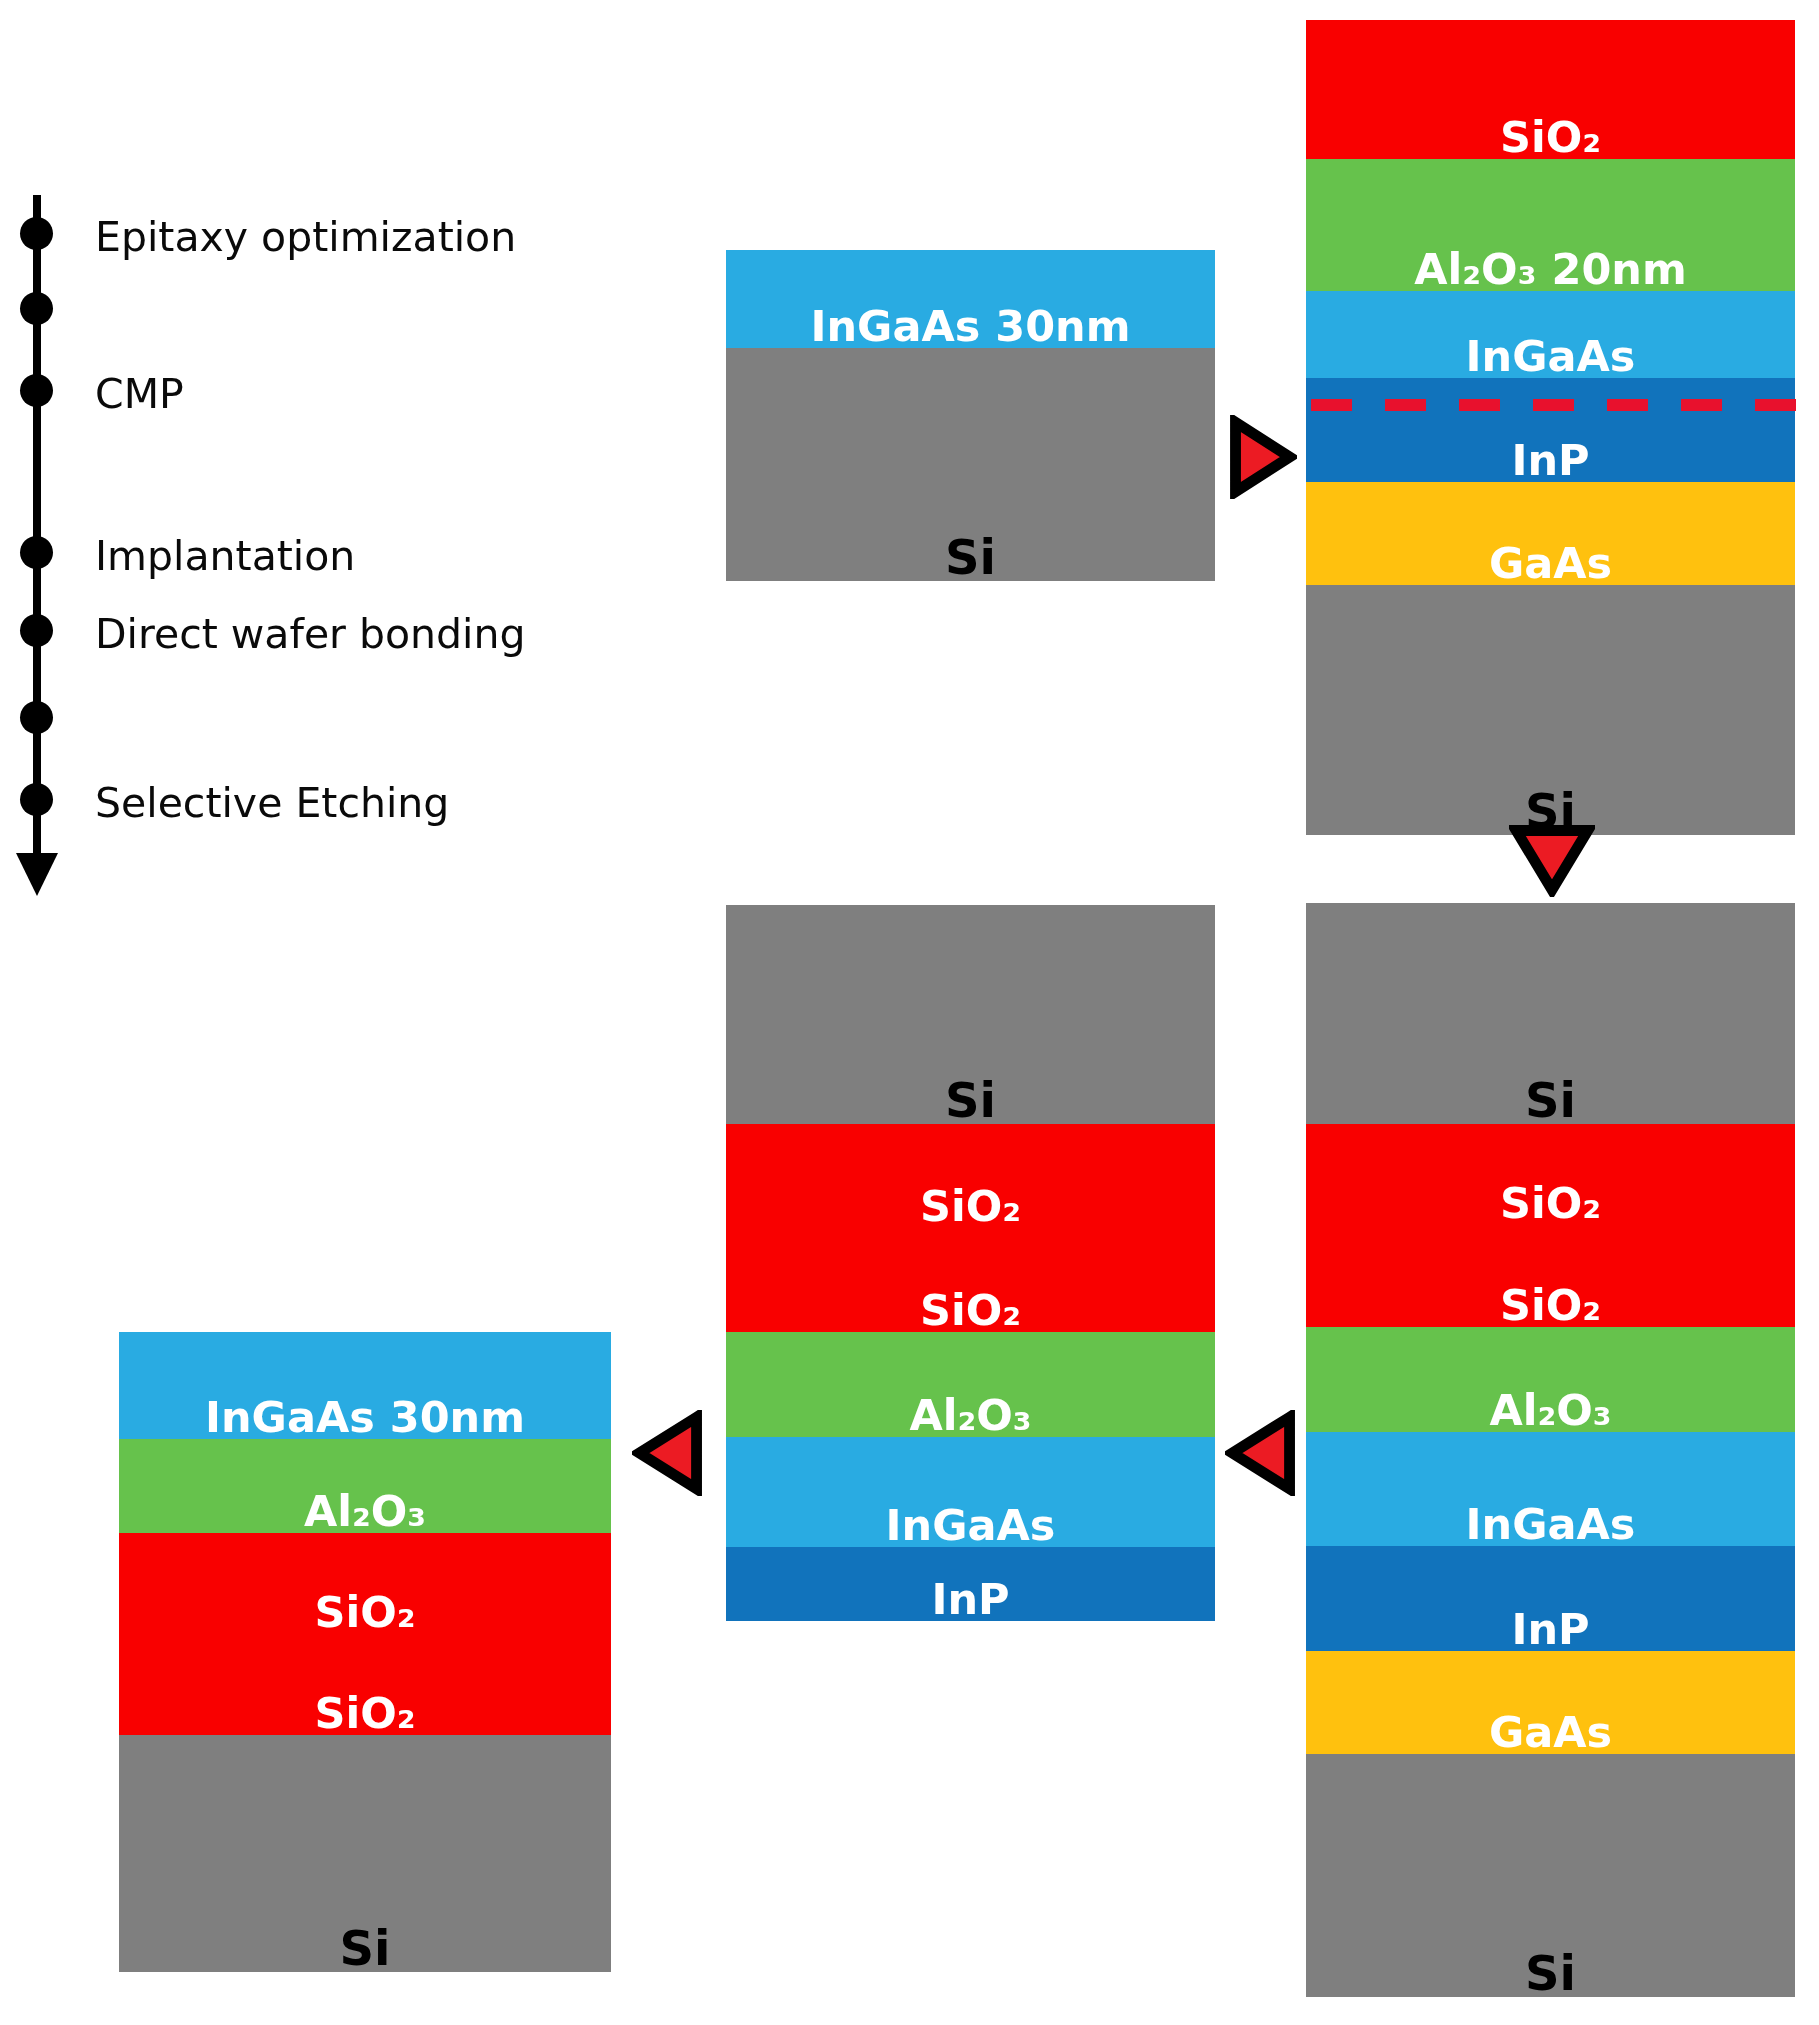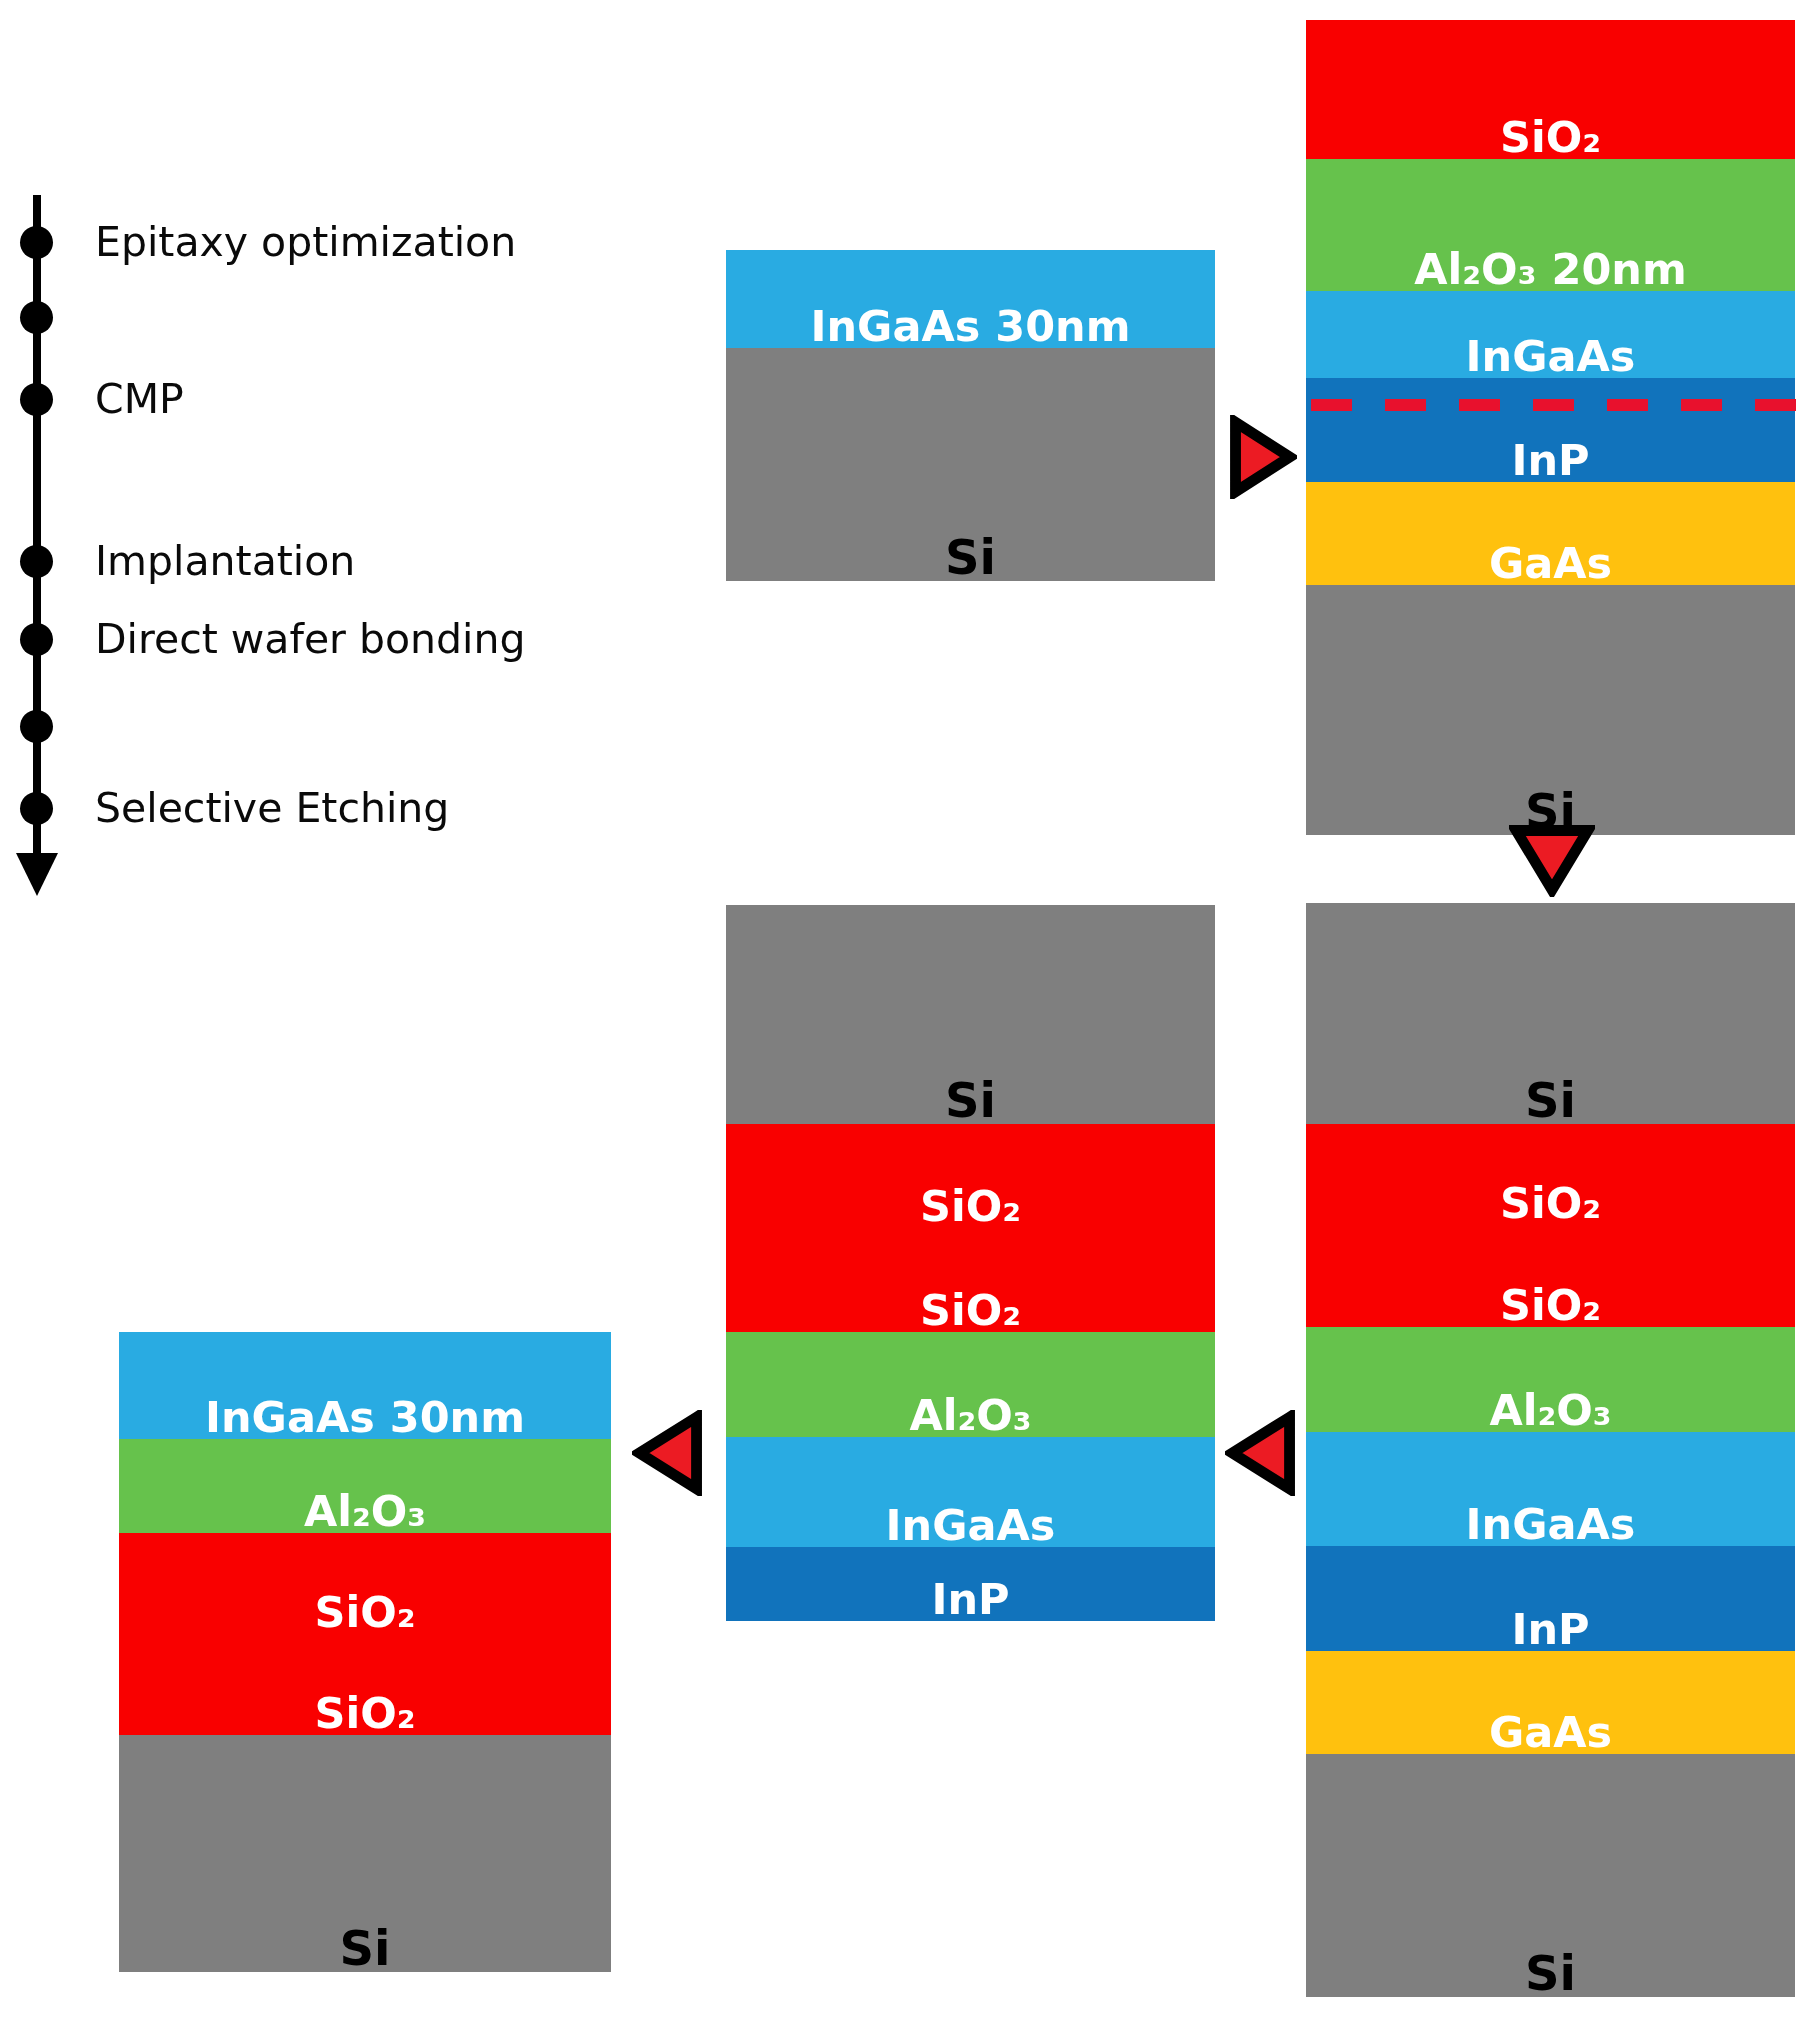--- a/index.html
+++ b/index.html
@@ -16,21 +16,21 @@
     background:#000;
   }
   .flow-arrowhead{
     position:absolute;left:16px;top:853px;width:0;height:0;
     border-left:21px solid transparent;
     border-right:21px solid transparent;
     border-top:43px solid #000;
   }
   .flow-step{
     position:absolute;left:20px;height:51px;
-    display:flex;align-items:center;
+    display:flex;
   }
   .bullet{
     width:33px;height:33px;border-radius:50%;
     background:#000;flex:0 0 33px;
   }
   .step-label{
     margin-left:42px;font-size:41px;line-height:1;
     color:#0a0a0a;white-space:nowrap;letter-spacing:0;
   }
   

